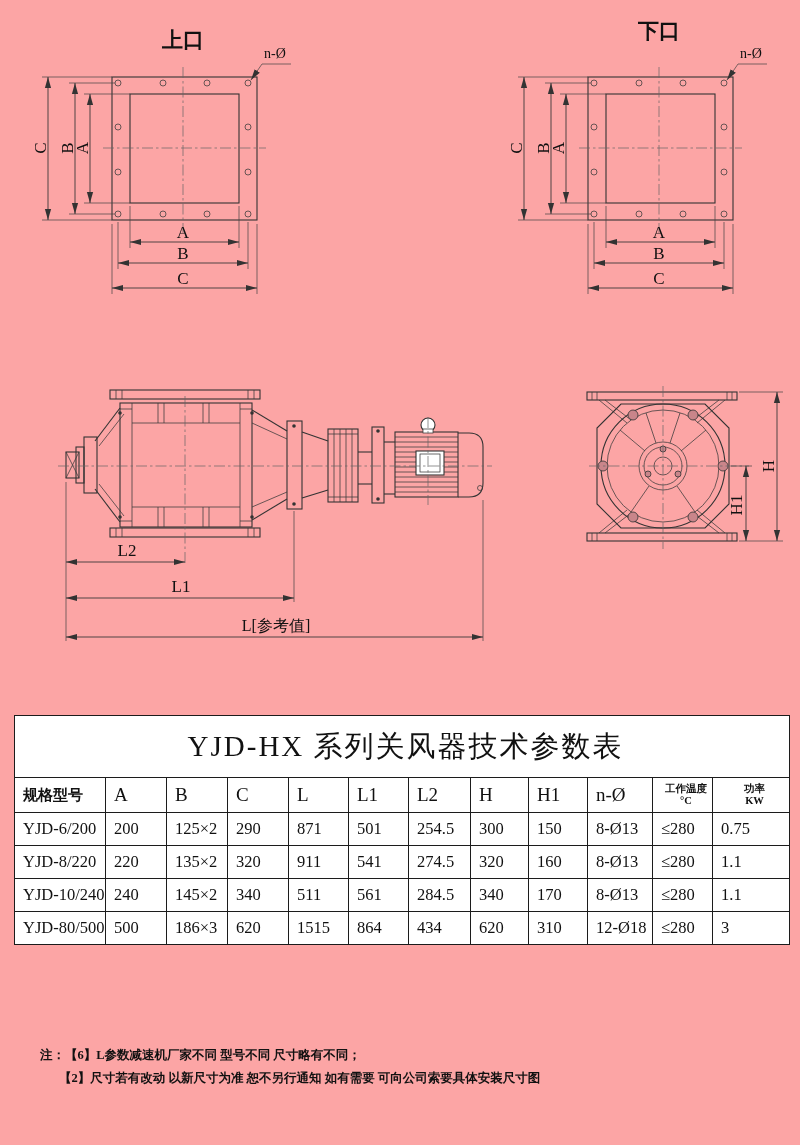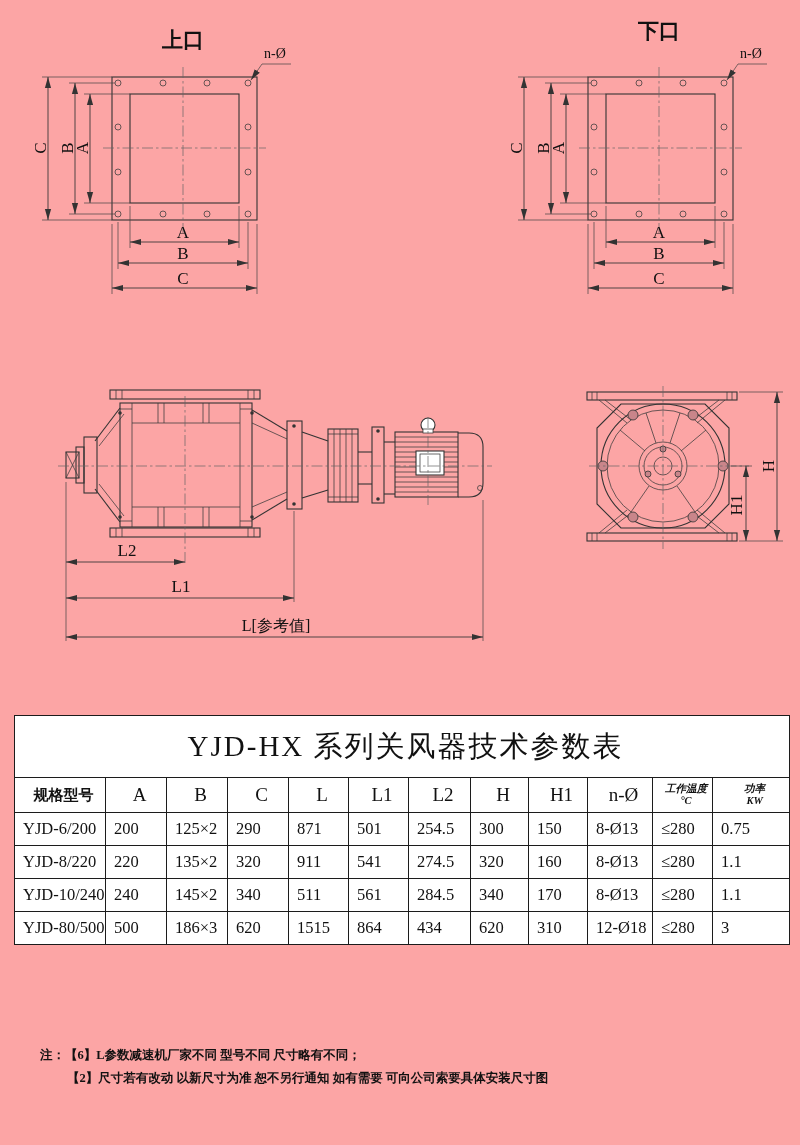--- a/index.html
+++ b/index.html
@@ -17,29 +17,29 @@
   svg text{fill:#111;font-family:"Liberation Serif","DejaVu Serif",serif;}
   .dimtxt{font-size:17px;}
   .dimtxt2{font-size:16px;}
   .vtitle{font-size:21px;font-weight:600;}
   .callout{font-size:14px;}
 
   #spec-table{position:absolute;left:14px;top:695px;width:775px;border-collapse:collapse;
               table-layout:fixed;background:#fff;margin-top:20px;}
   #spec-table td{border:1.5px solid #1c1c1c;overflow:hidden;white-space:nowrap;}
   #spec-table td.title{height:59px;text-align:center;font-size:29px;font-weight:500;letter-spacing:2px;}
-  #spec-table tr.hdr td{height:32px;text-align:center;font-size:19px;}
+  #spec-table tr.hdr td{height:32px;font-size:19px;}
   #spec-table tr.hdr td.model-h{font-size:15px;font-weight:600;}
-  #spec-table tr.hdr td.small-h{font-size:10.5px;line-height:1.15;font-weight:600;text-align:center;font-style:italic;}
+  #spec-table tr.hdr td.small-h{font-size:10.5px;line-height:1.15;font-weight:600;text-align:center;}
   #spec-table tbody td{height:30px;font-size:16.5px;padding-left:8px;text-align:left;}
 
   .notes{position:absolute;left:40px;top:1044px;font-size:12.5px;font-weight:700;
          line-height:1.8;color:#111;}
   .notes .l1{display:flex;}
-  .notes .l2{margin-left:27px;text-align:right;}
+  .notes .l2{margin-left:19px;text-align:right;}
 </style>
 </head>
 <body>
 
 <div id="page">
 
 <svg width="800" height="690" viewBox="0 0 800 690">
   <defs>
     <marker id="arr" markerUnits="userSpaceOnUse" markerWidth="12" markerHeight="8" refX="11" refY="4" orient="auto-start-reverse">
       <path d="M0,0.9 L11,4 L0,7.1 Z" fill="#333"></path>

